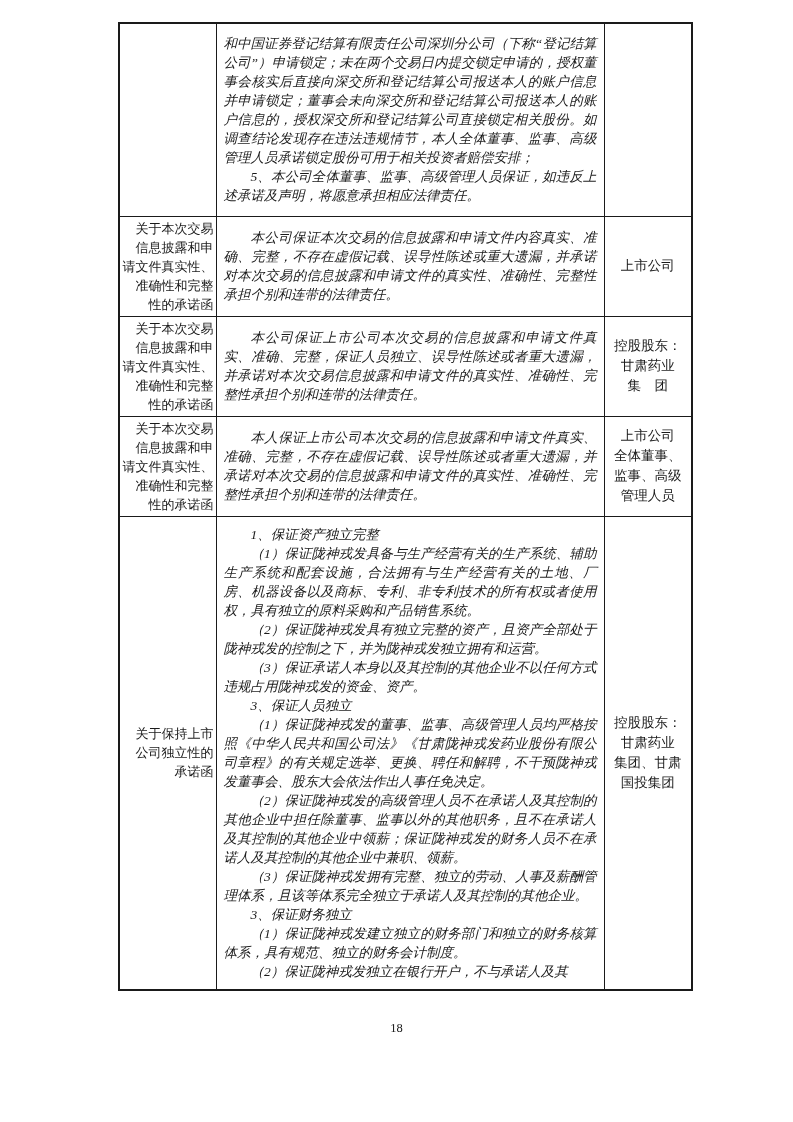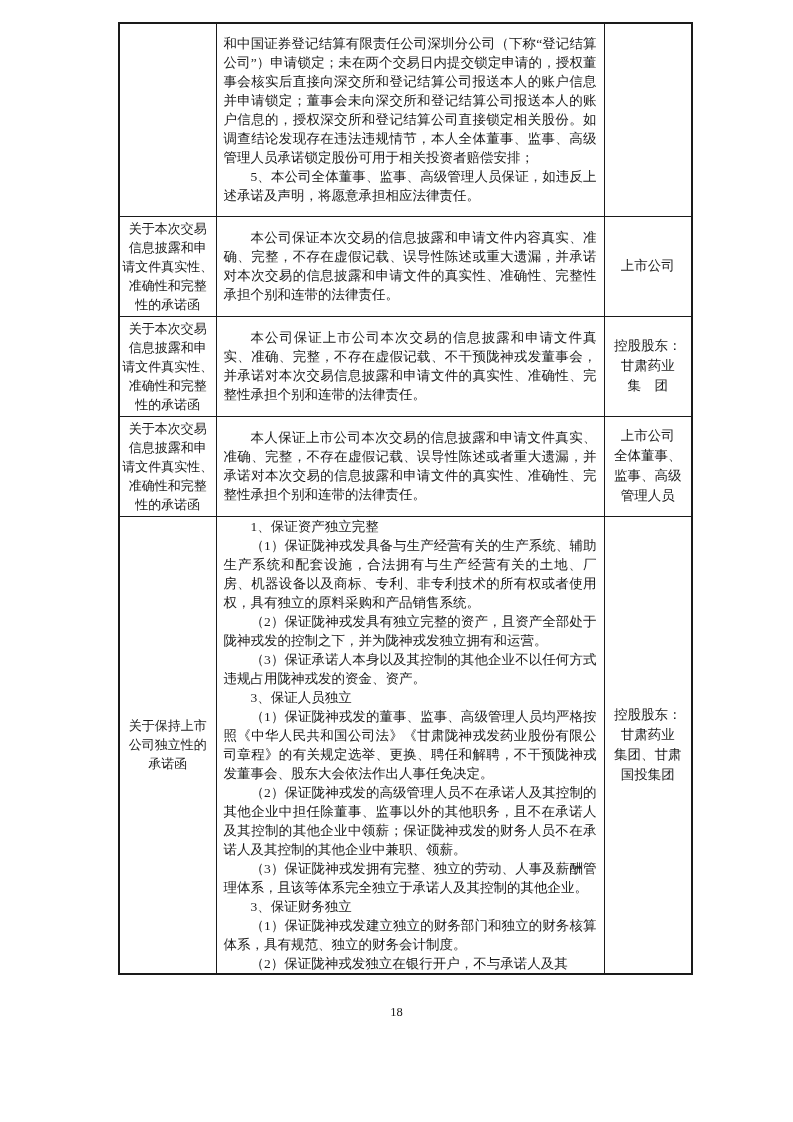--- a/index.html
+++ b/index.html
@@ -39,32 +39,33 @@
     border: 2px solid #1a1a1a;
   }
   table.commitment-table td {
     border: 1px solid #1a1a1a;
     vertical-align: middle;
     box-sizing: border-box;
     overflow: hidden;
   }
   td.cell-label {
     width: 97px;
-    text-align: center;
+    text-align: right;
     font-size: 13px;
     line-height: 19px;
     white-space: pre-line;
     padding: 2px 2px;
   }
   td.cell-content {
     width: 388px;
-    padding: 0 7px;
+    padding: 8px 7px;
     font-size: 13.5px;
     line-height: 19px;
     text-align: justify;
+    font-style: italic;
   }
   td.cell-content p {
     margin: 0;
     text-indent: 2em;
   }
   td.cell-content p.no-indent {
     text-indent: 0;
   }
   td.cell-party {
     width: 88px;
@@ -107,21 +108,21 @@
           </td>
         <td class="cell-party">上市公司</td>
       </tr>
       <tr style="height: 87px;">
         <td class="cell-label">关于本次交易
 信息披露和申
 请文件真实性、
 准确性和完整
 性的承诺函</td>
         <td class="cell-content">
-            <p>本公司保证上市公司本次交易的信息披露和申请文件真实、准确、完整，不存在虚假记载、不干预陇神戎发董事会，并承诺对本次交易信息披露和申请文件的真实性、准确性、完整性承担个别和连带的法律责任。</p>
+            <p>本公司保证上市公司本次交易的信息披露和申请文件真实、准确、完整，保证人员独立、误导性陈述或者重大遗漏，并承诺对本次交易信息披露和申请文件的真实性、准确性、完整性承担个别和连带的法律责任。</p>
           </td>
         <td class="cell-party">控股股东：
 甘肃药业
 集　团</td>
       </tr>
       <tr style="height: 96px;">
         <td class="cell-label">关于本次交易
 信息披露和申
 请文件真实性、
 准确性和完整

